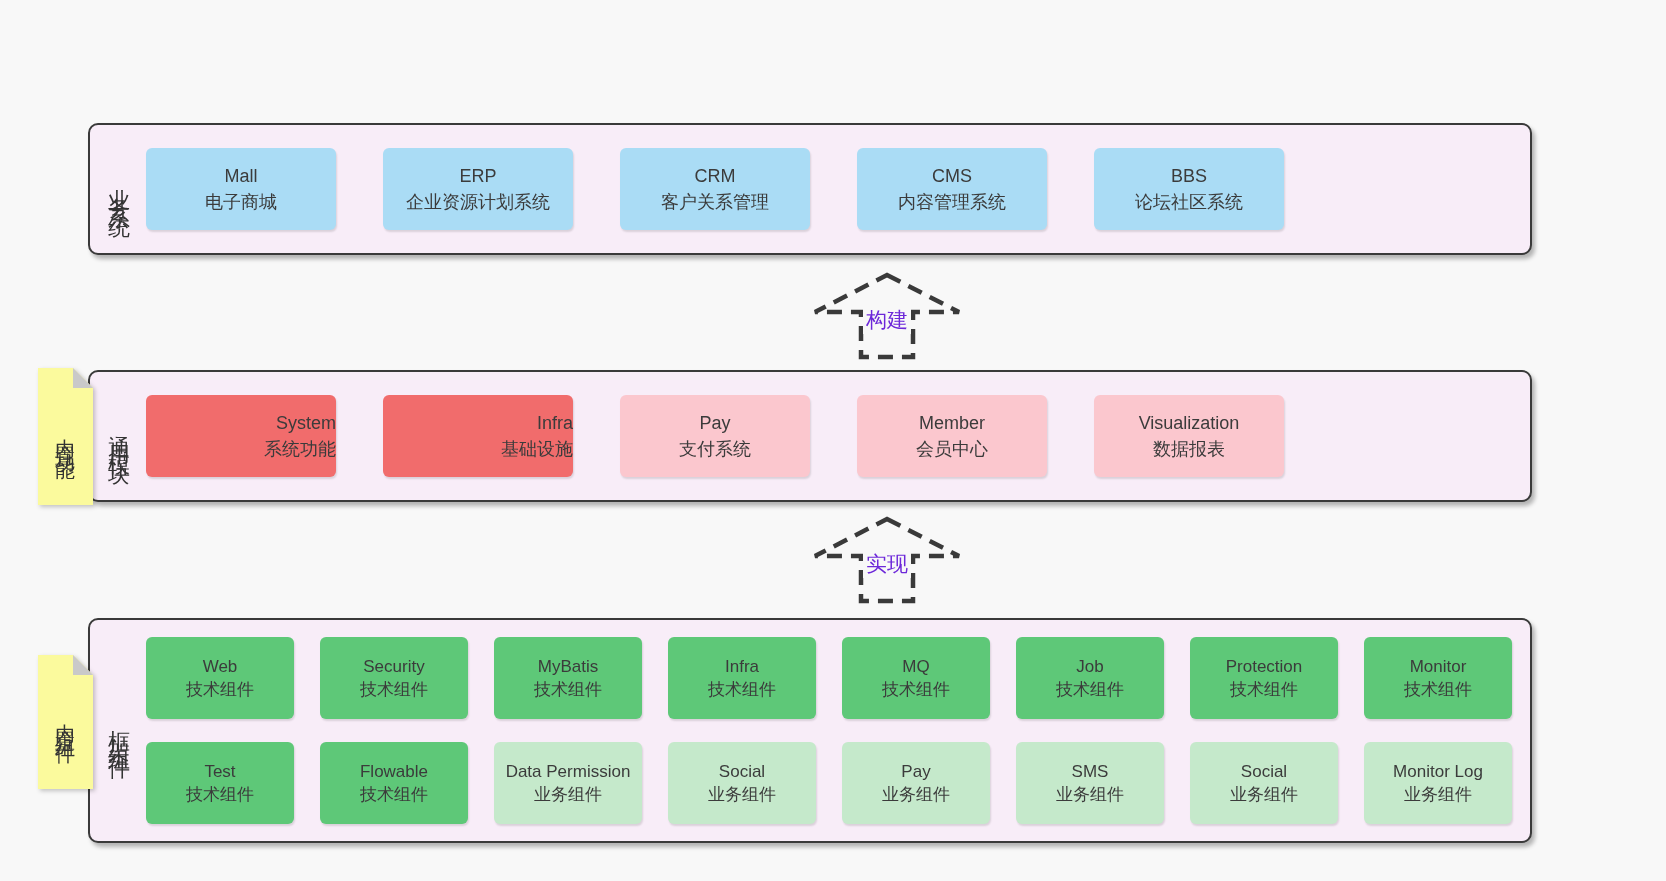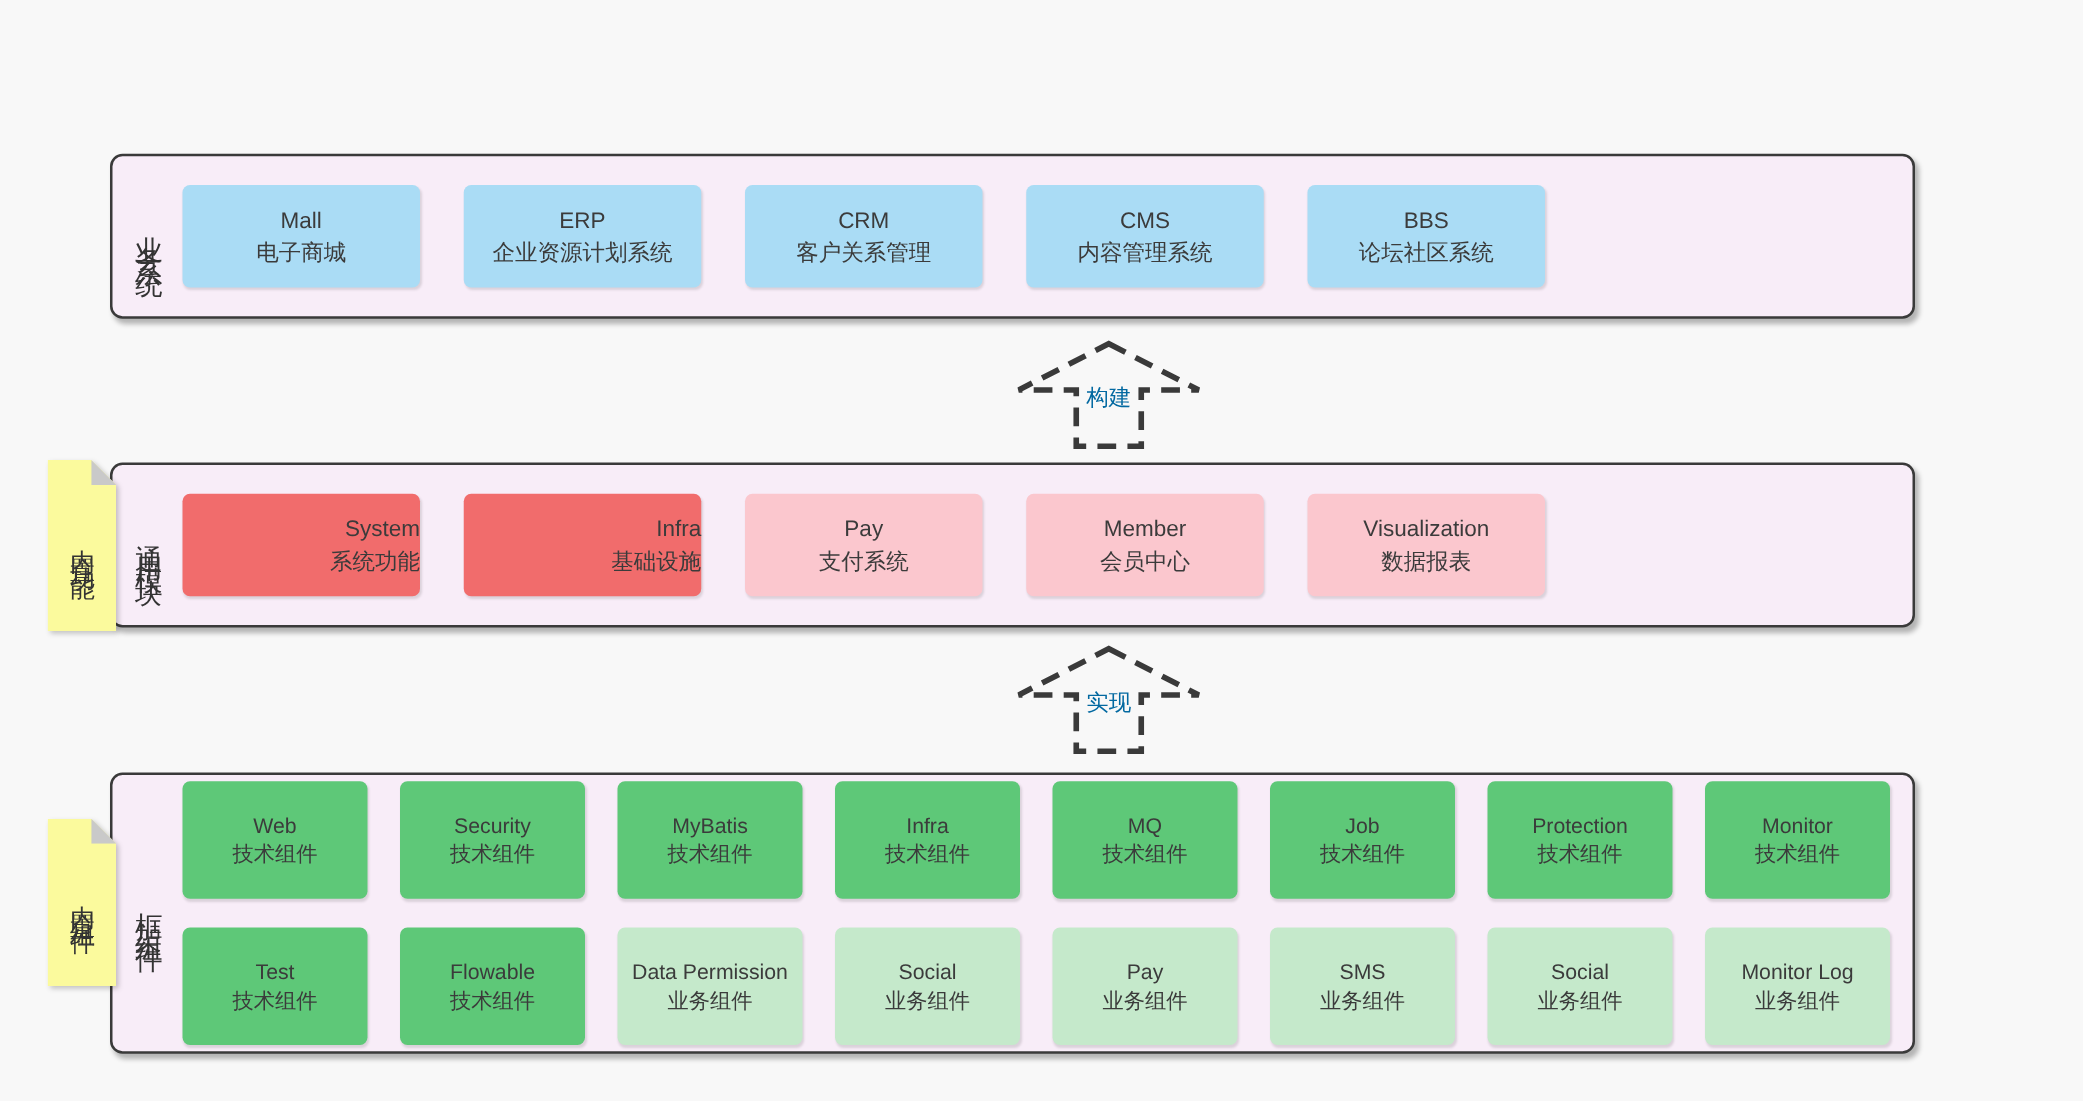--- a/index.html
+++ b/index.html
@@ -20,32 +20,32 @@
   #band-common    { top: 370px; height: 132px; }
   #band-framework { top: 618px; height: 225px; }
 
   .band-label {
     writing-mode: vertical-rl; text-orientation: upright;
     font-size: 22px; line-height: 34px; letter-spacing: 9px;
     color: #333; margin-left: 12px; width: 34px; text-align: center;
     flex: 0 0 auto;
   }
 
-  .boxes6 { display: flex; gap: 35px; margin-left: 10px; }
+  .boxes6 { display: flex; gap: 47px; margin-left: 10px; }
   .rows8  { display: flex; flex-direction: column; gap: 23px; margin-left: 10px; }
   .boxes8 { display: flex; gap: 26px; }
 
   .box {
     box-sizing: border-box; display: flex; flex-direction: column;
     justify-content: center; align-items: center; text-align: center;
     border-radius: 6px; box-shadow: 1px 2px 2px rgba(0,0,0,0.12);
     color: #3b3b3b;
   }
   .box6 { width: 190px; height: 82px; font-size: 18px; line-height: 26px; }
-  .box8 { width: 148px; height: 94px; font-size: 17px; line-height: 23px; padding: 0 4px; }
+  .box8 { width: 148px; height: 82px; font-size: 17px; line-height: 23px; padding: 0 4px; }
   .blue   { background: #aadcf5; }
   .red    { background: #f16c6c; align-items: flex-end; }
   .pink   { background: #fbc7ce; }
   .gdark  { background: #5ec878; }
   .glight { background: #c5e9cb; }
   .sticky-wrap { position: absolute; left: 38px; z-index: 5; filter: drop-shadow(2px 2px 2px rgba(0,0,0,0.22)); }
   #sticky-common-wrap    { top: 368px; }
   #sticky-framework-wrap { top: 655px; }
   .sticky-inner { position: relative; width: 55px; }
   #sticky-common-wrap .sticky-inner    { height: 137px; }
@@ -61,21 +61,21 @@
   }
   .fold { position: absolute; top: 0; right: 0; width: 20px; height: 20px; }
 
   
   .arrow { position: absolute; left: 812px; width: 150px; height: 88px; }
   #arrow-build     { top: 272px; }
   #arrow-implement { top: 516px; }
   .arrow svg { display: block; }
   .arrow-label {
     position: absolute; left: 50%; top: 34px; transform: translateX(-50%);
-    background: #f8f8f8; padding: 0 3px; font-size: 18px; color: #0369a1;
+    background: #f8f8f8; padding: 0 3px; font-size: 21px; color: #6d28d9;
     white-space: nowrap;
   }
 </style>
 </head>
 <body>
 
 <div class="canvas">
 
   <section class="band" id="band-business">
     <div class="band-label">业务系统</div>

